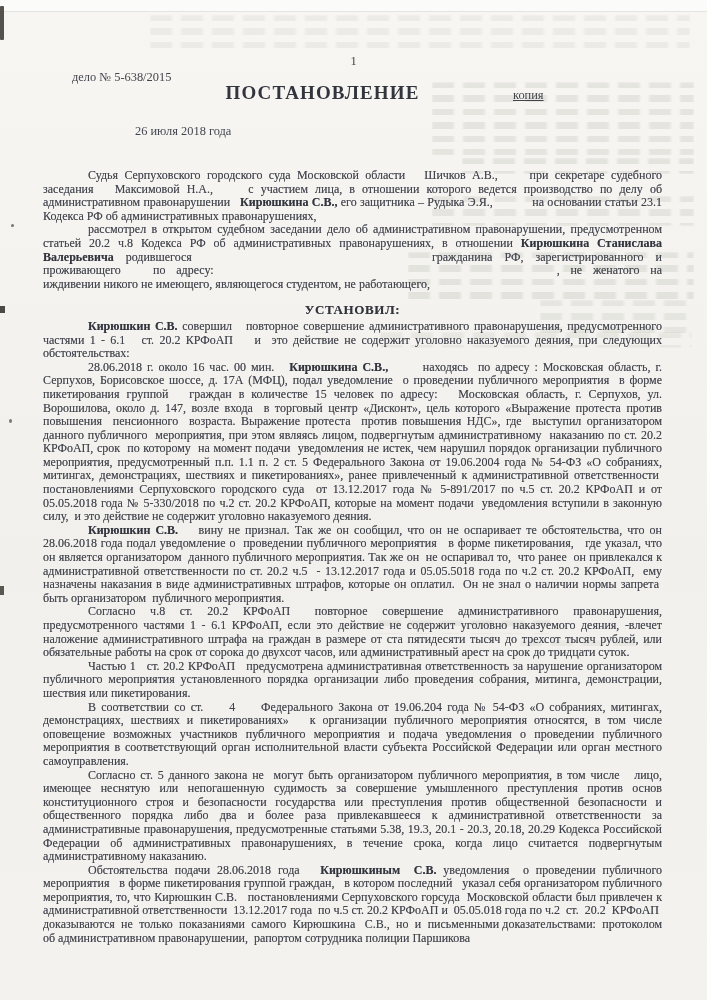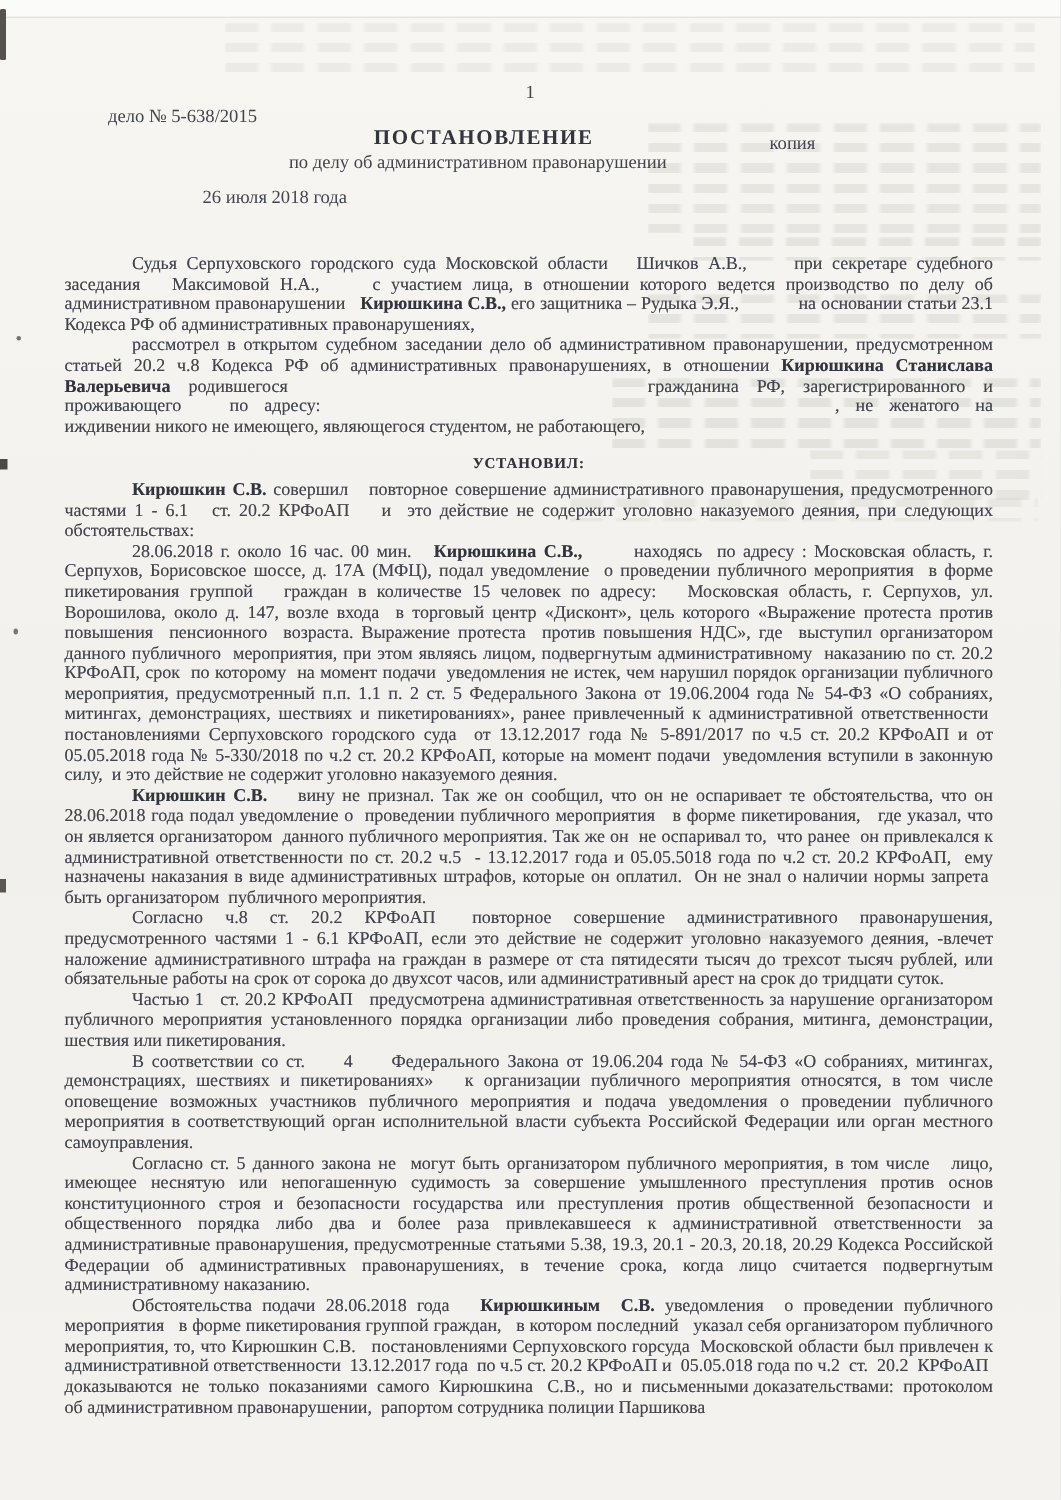--- a/index.html
+++ b/index.html
@@ -30,40 +30,40 @@
     position:absolute;
     filter:blur(1.1px);
     background:repeating-linear-gradient(90deg, rgba(146,148,133,.42) 0 22px, rgba(146,148,133,0) 22px 31px);
     -webkit-mask-image:repeating-linear-gradient(180deg,#000 0 6px,transparent 6px 13.5px);
     mask-image:repeating-linear-gradient(180deg,#000 0 6px,transparent 6px 13.5px);
   }
   
   .hdr{position:absolute;font-size:12.4px;line-height:14px;white-space:nowrap;}
   .page-number{top:54px;left:0;right:0;text-align:center;}
   .case-number{top:70px;left:72px;}
-  .doc-title{top:86px;left:0;right:62px;text-align:center;font-weight:bold;font-size:14px;letter-spacing:1.1px;color:var(--ink-bold);}
-  .copy-label{top:88px;left:513px;}
+  .doc-title{top:86px;left:0;right:62px;text-align:center;font-weight:bold;font-size:19px;letter-spacing:1.1px;color:var(--ink-bold);}
+  .copy-label{top:88px;left:513px;text-decoration:underline;}
   .doc-subtitle{top:101px;left:0;right:70px;text-align:center;}
   .doc-date{top:124px;left:95px;margin-left:40px;}
   .doc-place{top:124px;left:430px;width:222px;text-align:center;line-height:17px;white-space:normal;}
   
   .doc-body{position:absolute;top:169px;left:43px;right:45px;}
   .para{
     margin:0;
     text-align:justify;
     text-indent:45px;
     font-size:12px;
     line-height:13.6px;
     text-shadow:0 0 .3px rgba(67,69,78,.55);
   }
   .para b{font-weight:bold;color:var(--ink-bold);}
   .para .gap{display:inline-block;height:1px;}
   .para.center{text-align:center;text-indent:0;}
   .para.bold{font-weight:bold;color:var(--ink-bold);}
-  .para.heading{margin:12px 0 3px 0;font-size:10px;letter-spacing:.6px;}
+  .para.heading{margin:12px 0 3px 0;font-size:13px;letter-spacing:.6px;}
 </style>
 </head>
 <body>
 
 <div class="page">
 
   <div class="edge-top"></div>
   <div class="artifact sliver"></div>
   <div class="artifact mark-a"></div>
   <div class="artifact mark-b"></div>
@@ -77,21 +77,20 @@
   <div class="ghost" style="left:408px;top:252px;width:286px;height:54px;opacity:.40"></div>
   <div class="ghost" style="left:540px;top:300px;width:155px;height:40px;opacity:.34"></div>
   <div class="ghost" style="left:380px;top:332px;width:312px;height:16px;opacity:.28"></div>
   <div class="ghost" style="left:378px;top:620px;width:172px;height:14px;opacity:.30"></div>
   <div class="ghost" style="left:520px;top:640px;width:130px;height:12px;opacity:.24"></div>
 
   <div class="hdr page-number">1</div>
   <div class="hdr case-number">дело № 5-638/2015</div>
   <div class="hdr doc-title">ПОСТАНОВЛЕНИЕ</div>
   <div class="hdr copy-label">копия</div>
-  <div class="hdr doc-subtitle">по делу об административном правонарушении</div>
   <div class="hdr doc-date">26 июля  2018 года</div>
 
   <div class="doc-body">
       <p class="para"><span>Судья Серпуховского городского суда Московской области&nbsp;&nbsp; Шичков А.В.,&nbsp;&nbsp;&nbsp;&nbsp; при секретаре судебного заседания&nbsp;&nbsp; Максимовой Н.А.,&nbsp;&nbsp;&nbsp;&nbsp; с участием лица, в отношении которого ведется производство по делу об административном правонарушении&nbsp;&nbsp; </span><b>Кирюшкина С.В.,</b><span> его защитника – Рудыка Э.Я.,&nbsp;&nbsp;&nbsp;&nbsp;&nbsp;&nbsp;&nbsp;&nbsp;&nbsp;&nbsp;&nbsp; на основании статьи 23.1 Кодекса РФ об административных правонарушениях,</span></p>
       <p class="para"><span>рассмотрел в открытом судебном заседании дело об административном правонарушении, предусмотренном статьей 20.2 ч.8 Кодекса РФ об административных правонарушениях, в отношении </span><b>Кирюшкина Станислава Валерьевича</b><span> родившегося</span><span class="gap" style="width: 240px;"></span><span>гражданина РФ, зарегистрированного и проживающего&nbsp;&nbsp; по адресу:</span><span class="gap" style="width: 343px;"></span><span>, не женатого на иждивении никого не имеющего, являющегося студентом, не работающего,</span></p>
       <p class="para center bold heading"><span>УСТАНОВИЛ:</span></p>
       <p class="para"><b>Кирюшкин С.В.</b><span> совершил&nbsp;&nbsp; повторное совершение административного правонарушения, предусмотренного частями 1 - 6.1&nbsp;&nbsp; ст. 20.2 КРФоАП&nbsp;&nbsp;&nbsp; и&nbsp; это действие не содержит уголовно наказуемого деяния, при следующих обстоятельствах:</span></p>
       <p class="para"><span>28.06.2018 г. около 16 час. 00 мин.&nbsp;&nbsp; </span><b>Кирюшкина С.В.,</b><span>&nbsp;&nbsp;&nbsp;&nbsp;&nbsp;&nbsp; находясь&nbsp; по адресу : Московская область, г. Серпухов, Борисовское шоссе, д. 17А (МФЦ), подал уведомление&nbsp; о проведении публичного мероприятия&nbsp; в форме пикетирования группой&nbsp;&nbsp; граждан в количестве 15 человек по адресу:&nbsp;&nbsp; Московская область, г. Серпухов, ул. Ворошилова, около д. 147, возле входа&nbsp; в торговый центр «Дисконт», цель которого «Выражение протеста против повышения&nbsp; пенсионного&nbsp; возраста. Выражение протеста&nbsp; против повышения НДС», где&nbsp; выступил организатором данного публичного&nbsp; мероприятия, при этом являясь лицом, подвергнутым административному&nbsp; наказанию по ст. 20.2 КРФоАП, срок&nbsp; по которому&nbsp; на момент подачи&nbsp; уведомления не истек, чем нарушил порядок организации публичного мероприятия, предусмотренный п.п. 1.1 п. 2 ст. 5 Федерального Закона от 19.06.2004 года № 54-ФЗ «О собраниях, митингах, демонстрациях, шествиях и пикетированиях», ранее привлеченный к административной ответственности&nbsp; постановлениями Серпуховского городского суда&nbsp; от 13.12.2017 года № 5-891/2017 по ч.5 ст. 20.2 КРФоАП и от 05.05.2018 года № 5-330/2018 по ч.2 ст. 20.2 КРФоАП, которые на момент подачи&nbsp; уведомления вступили в законную силу,&nbsp; и это действие не содержит уголовно наказуемого деяния.</span></p>
       <p class="para"><b>Кирюшкин С.В.</b><span>&nbsp;&nbsp;&nbsp; вину не признал. Так же он сообщил, что он не оспаривает те обстоятельства, что он 28.06.2018 года подал уведомление о&nbsp; проведении публичного мероприятия&nbsp;&nbsp; в форме пикетирования,&nbsp;&nbsp; где указал, что он является организатором&nbsp; данного публичного мероприятия. Так же он&nbsp; не оспаривал то,&nbsp; что ранее&nbsp; он привлекался к административной ответственности по ст. 20.2 ч.5&nbsp; - 13.12.2017 года и 05.05.5018 года по ч.2 ст. 20.2 КРФоАП,&nbsp; ему назначены наказания в виде административных штрафов, которые он оплатил.&nbsp; Он не знал о наличии нормы запрета&nbsp; быть организатором&nbsp; публичного мероприятия.</span></p>
       <p class="para"><span>Согласно&nbsp;&nbsp; ч.8&nbsp;&nbsp; ст.&nbsp;&nbsp; 20.2&nbsp;&nbsp; КРФоАП&nbsp;&nbsp;&nbsp;&nbsp; повторное&nbsp;&nbsp; совершение&nbsp;&nbsp; административного&nbsp;&nbsp; правонарушения, предусмотренного частями 1 - 6.1 КРФоАП, если это действие не содержит уголовно наказуемого деяния, -влечет наложение административного штрафа на граждан в размере от ста пятидесяти тысяч до трехсот тысяч рублей, или обязательные работы на срок от сорока до двухсот часов, или административный арест на срок до тридцати суток.</span></p>

